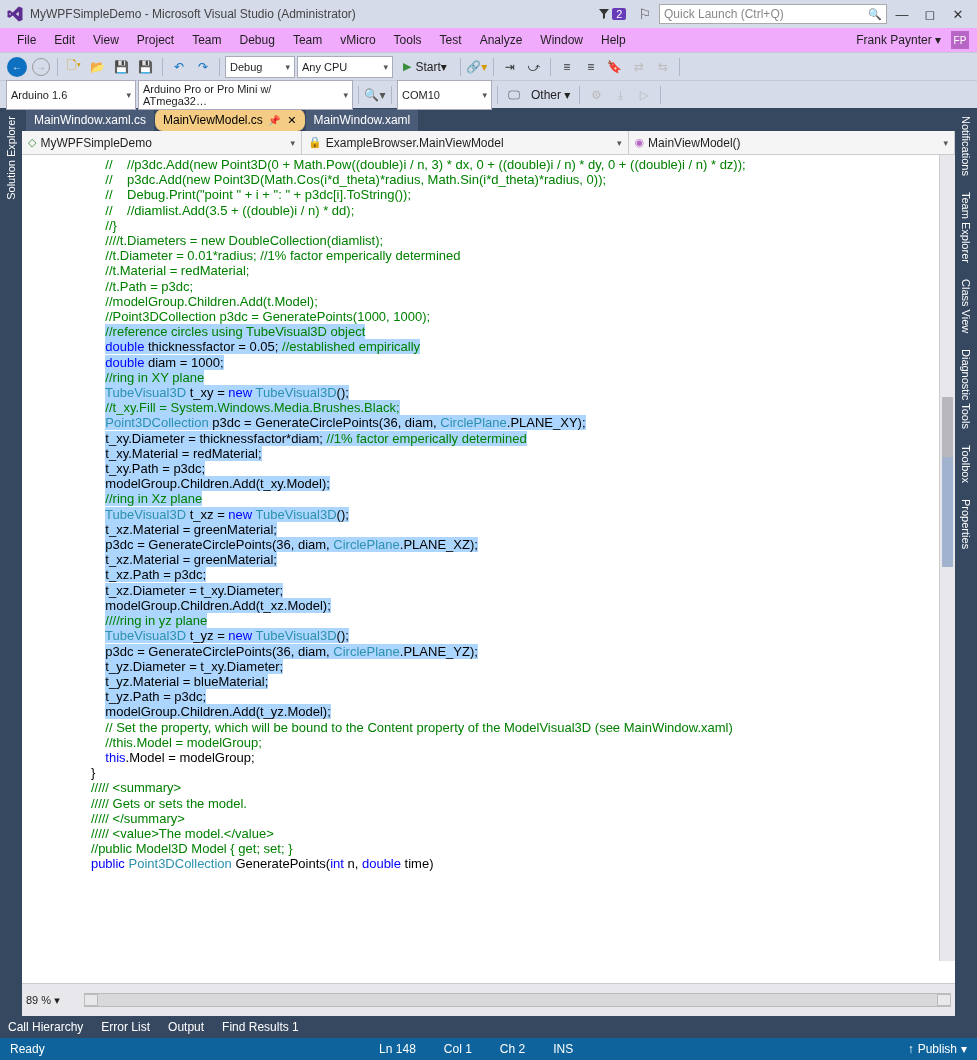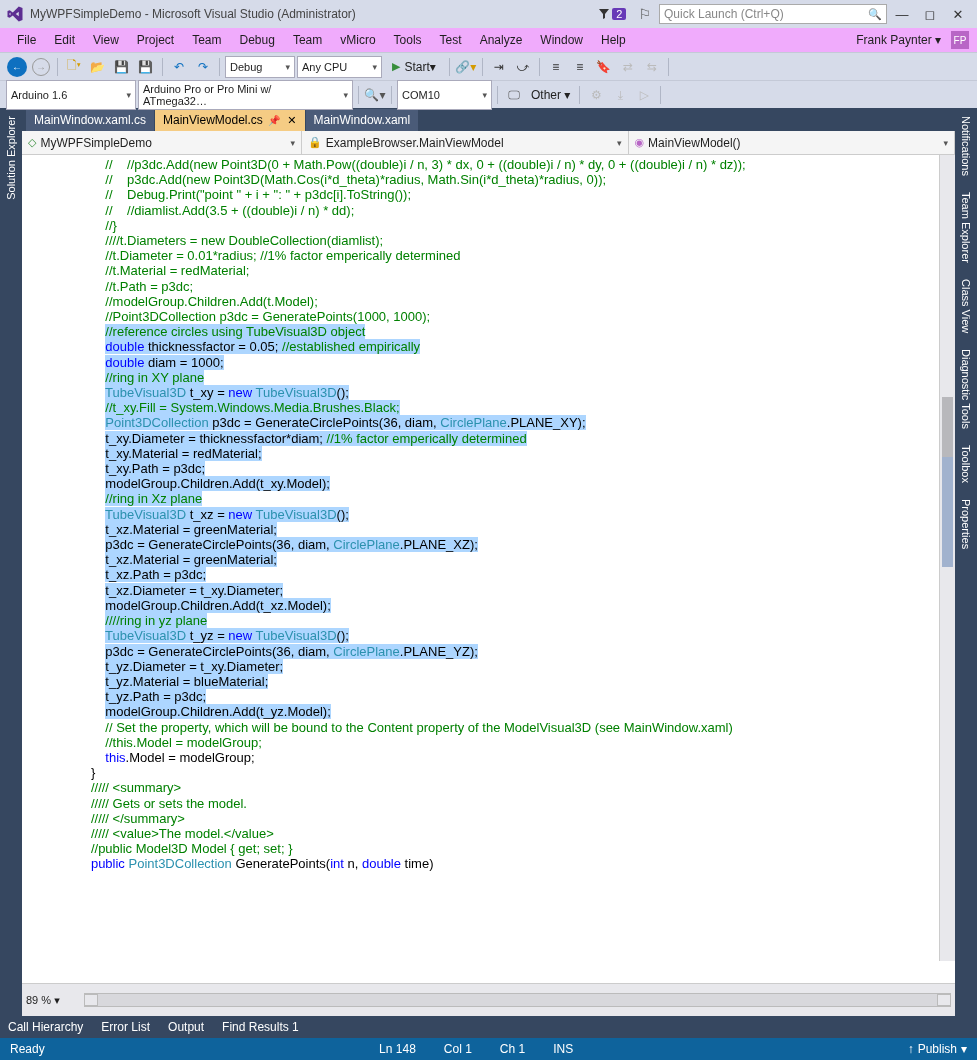--- a/index.html
+++ b/index.html
@@ -41,21 +41,21 @@
 
 .left-rail, .right-rail { width: 22px; background: #364760; color: #fff; display: flex; flex-direction: column; align-items: center; font-size: 11px; }
 .rail-item { writing-mode: vertical-rl; padding: 8px 2px; white-space: nowrap; cursor: default; }
 .left-rail .rail-item { transform: rotate(180deg); }
 
 .editor-zone { flex: 1; display: flex; flex-direction: column; background: #fff; }
 
 .doc-tabs { height: 23px; background: #364760; display: flex; align-items: flex-end; padding-left: 4px; }
 .doc-tab { height: 22px; padding: 0 8px; display: flex; align-items: center; font-size: 12px; margin-right: 1px; }
 .doc-tab.inactive { background: #4a5b78; color: #fff; }
-.doc-tab.active { background: #f5cc84; color: #000; }
+.doc-tab.active { background: #f5cc84; color: #000; border-radius: 8px; }
 .doc-tab .close-x { margin-left: 6px; font-size: 11px; }
 .doc-tab .pin { margin-left: 6px; font-size: 10px; }
 
 .nav-bar { height: 24px; background: #f5f5f5; border-bottom: 1px solid #ccc; display: flex; align-items: stretch; }
 .nav-combo { flex: 1; border-right: 1px solid #ccc; display: flex; align-items: center; padding: 0 6px; font-size: 12px; position: relative; }
 .nav-combo::after { content: "▾"; position: absolute; right: 6px; font-size: 9px; color: #555; }
 .nav-combo .nicon { margin-right: 4px; font-size: 11px; }
 
 .code-container { flex: 1; position: relative; overflow: hidden; background: #fff; padding-left: 12px; }
 .code-scroll { position: absolute; top: 0; left: 0; right: 16px; bottom: 22px; overflow: hidden; }
@@ -143,21 +143,21 @@
   <span class="sep"></span>
   <span class="tbtn" style="color:#d49b00">🗋▾</span>
   <span class="tbtn" style="color:#d49b00">📂</span>
   <span class="tbtn" style="color:#0e70c0">💾</span>
   <span class="tbtn" style="color:#0e70c0">💾</span>
   <span class="sep"></span>
   <span class="tbtn" style="color:#0e70c0">↶</span>
   <span class="tbtn" style="color:#0e70c0">↷</span>
   <span class="sep"></span>
   <span class="tsel" style="width:70px">Debug</span>
-  <span class="tsel" style="width:85px">Any CPU</span>
+  <span class="tsel" style="width:96px">Any CPU</span>
   <span class="start-btn"><span class="tri">▶</span><span>Start</span> ▾</span>
   <span class="sep"></span>
   <span class="tbtn" style="color:#d49b00">🔗▾</span>
   <span class="sep"></span>
   <span class="tbtn">⇥</span>
   <span class="tbtn">⤻</span>
   <span class="sep"></span>
   <span class="tbtn">≡</span>
   <span class="tbtn">≡</span>
   <span class="tbtn">🔖</span>
@@ -250,17 +250,17 @@
   <span class="bt">Error List</span>
   <span class="bt">Output</span>
   <span class="bt">Find Results 1</span>
 </div>
 
 <div class="statusbar">
   <span class="sb-item">Ready</span>
   <span class="spacer"></span>
   <span class="sb-item">Ln 148</span>
   <span class="sb-item">Col 1</span>
-  <span class="sb-item">Ch 1</span>
+  <span class="sb-item">Ch 2</span>
   <span class="sb-item">INS</span>
   <span class="spacer"></span>
   <span class="pub">↑ <span>Publish</span> ▾</span>
 </div>
 
 </body></html>

